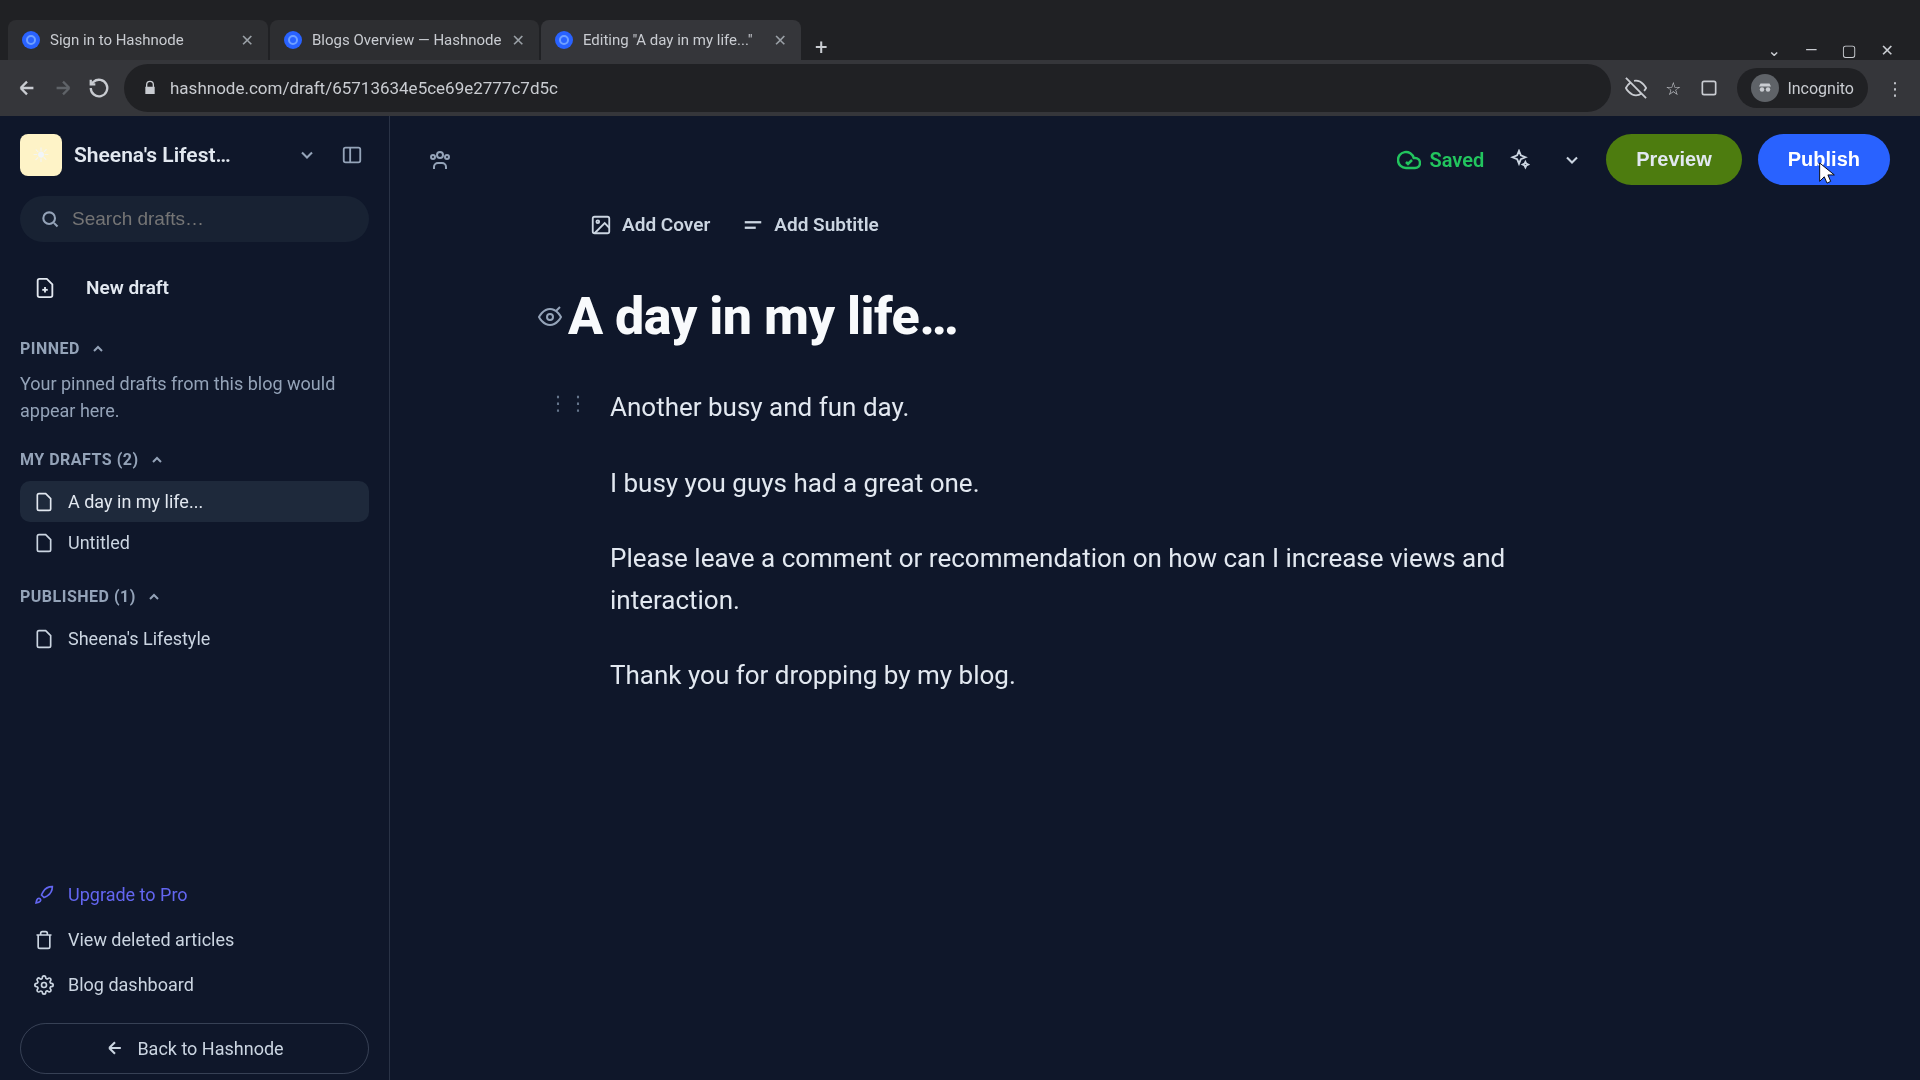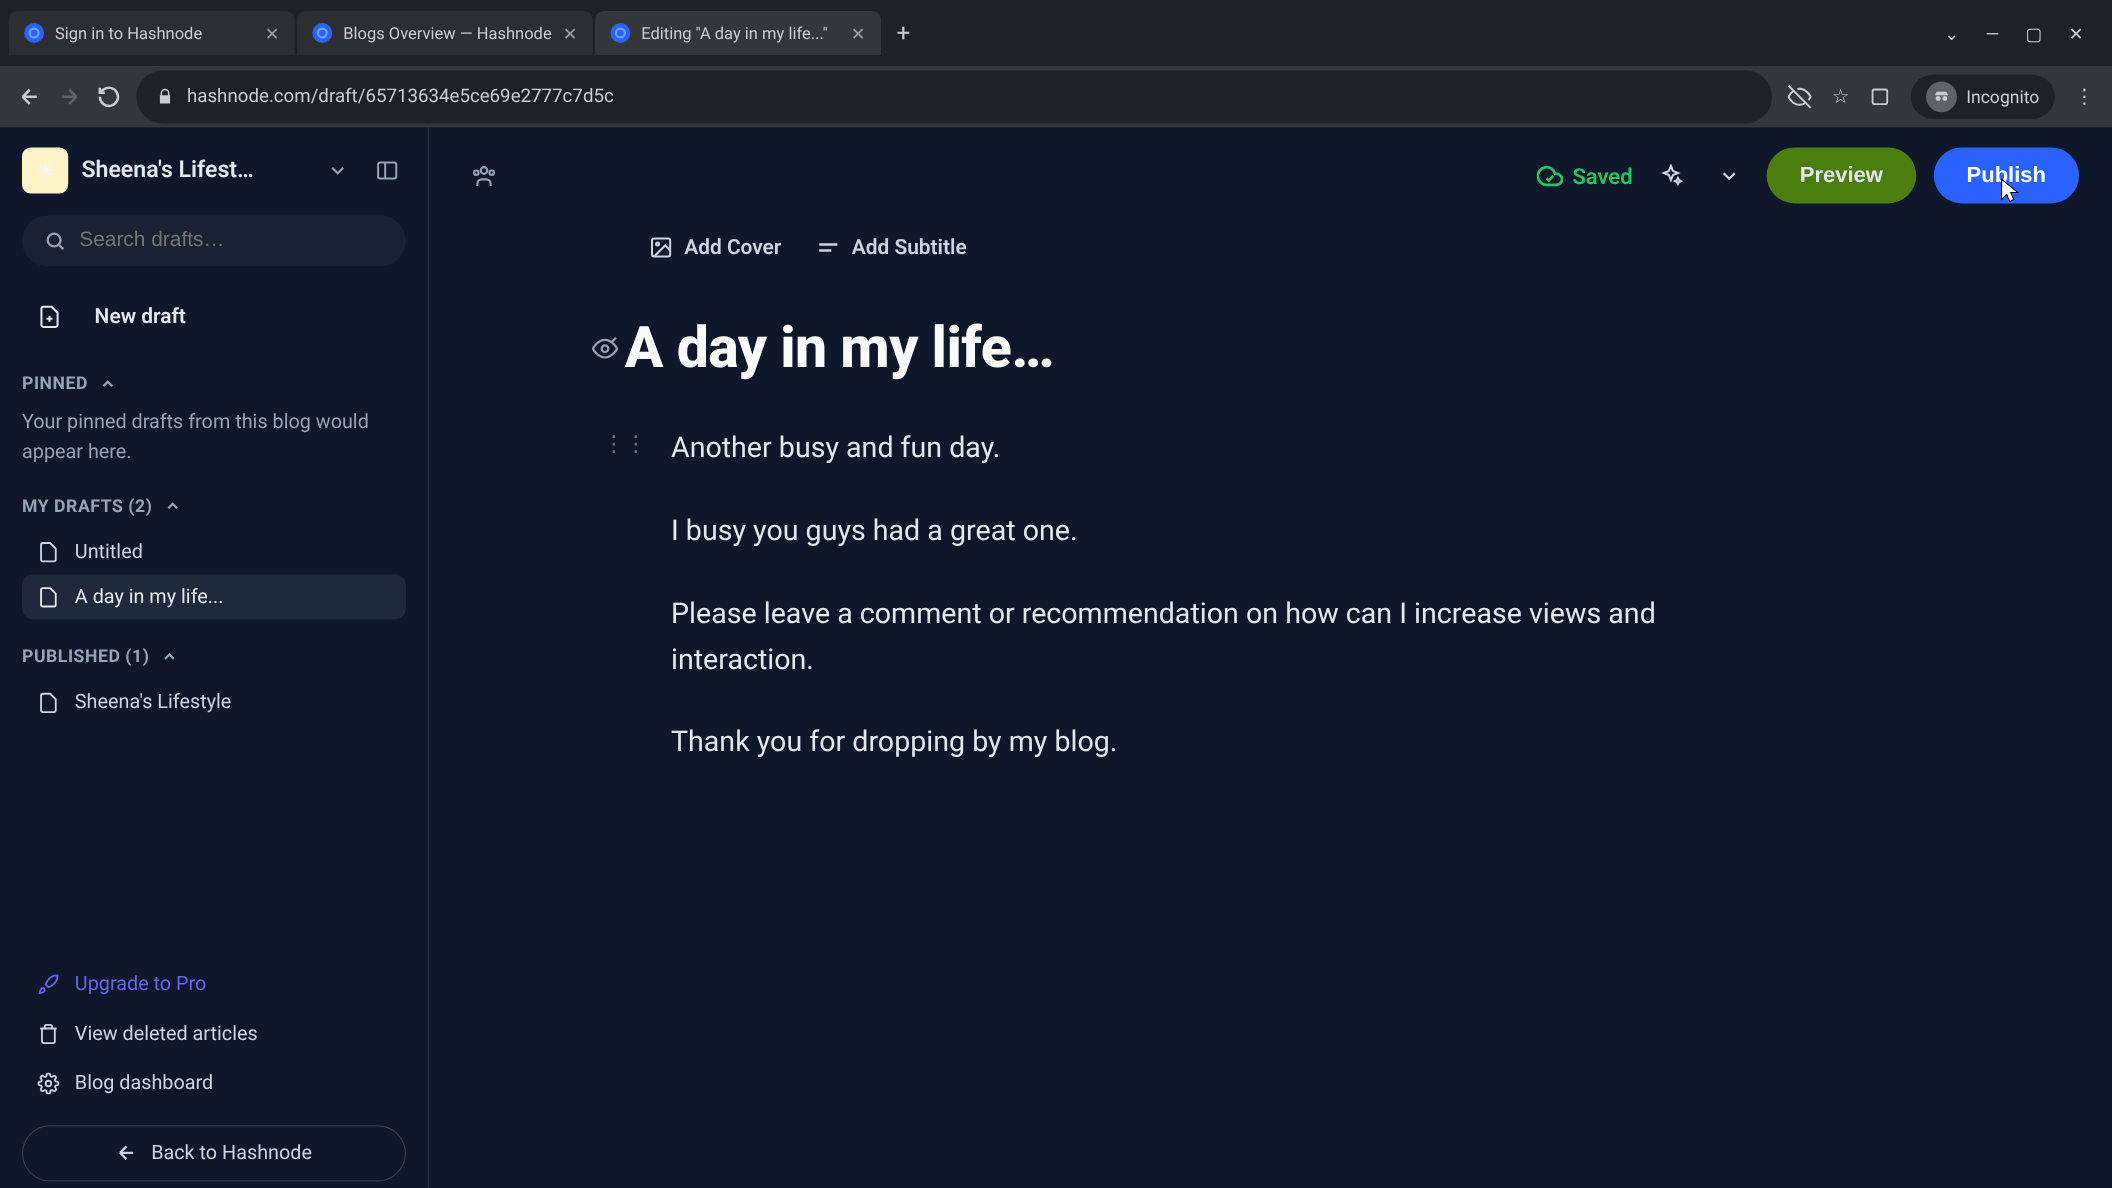--- a/index.html
+++ b/index.html
@@ -5,21 +5,21 @@
 * { margin: 0; padding: 0; box-sizing: border-box; }
 body {
   font-family: -apple-system, BlinkMacSystemFont, "Segoe UI", Roboto, sans-serif;
   background: #0f172a;
   color: #f1f5f9;
   width: 1920px;
   height: 1080px;
   overflow: hidden;
 }
 .browser-chrome { background: #202124; }
-.tab-bar { display: flex; align-items: center; height: 60px; padding: 0 8px; }
+.tab-bar { display: flex; align-items: flex-end; height: 60px; padding: 0 8px; }
 .tab {
   display: flex; align-items: center; gap: 10px;
   background: #2d2e31; height: 40px; padding: 0 14px;
   border-radius: 8px 8px 0 0; margin-right: 2px;
   font-size: 15px; color: #c9ccd1; max-width: 310px; min-width: 260px;
   cursor: pointer;
 }
 .tab.active { background: #35363a; }
 .tab-favicon { width: 18px; height: 18px; background: #2962ff; border-radius: 50%; flex-shrink: 0; position: relative; }
 .tab-favicon::after { content:''; position:absolute; inset:4px; border:2px solid #6fa0ff; border-radius:50%; }
@@ -212,35 +212,35 @@
     <div class="empty-text">Your pinned drafts from this blog would appear here.</div>
 
     <div class="section-header">
       <span>MY DRAFTS (2)</span>
       <span>
         <svg width="16" height="16" viewBox="0 0 24 24" fill="none" stroke="currentColor" stroke-width="3">
             <path d="M18 15l-6-6-6 6"></path>
           </svg>
       </span>
     </div>
-    <div class="draft-item">
+    <div class="draft-item active">
       <span>
         <svg width="20" height="20" viewBox="0 0 24 24" fill="none" stroke="currentColor" stroke-width="2">
             <path d="M14 2H6a2 2 0 0 0-2 2v16a2 2 0 0 0 2 2h12a2 2 0 0 0 2-2V8l-6-6z"></path>
           </svg>
       </span>
-      <span>Untitled</span>
-    </div>
-    <div class="draft-item active">
+      <span>A day in my life...</span>
+    </div>
+    <div class="draft-item">
       <span>
         <svg width="20" height="20" viewBox="0 0 24 24" fill="none" stroke="currentColor" stroke-width="2">
             <path d="M14 2H6a2 2 0 0 0-2 2v16a2 2 0 0 0 2 2h12a2 2 0 0 0 2-2V8l-6-6z"></path>
           </svg>
       </span>
-      <span>A day in my life...</span>
+      <span>Untitled</span>
     </div>
 
     <div class="section-header section-spacer">
       <span>PUBLISHED (1)</span>
       <span>
         <svg width="16" height="16" viewBox="0 0 24 24" fill="none" stroke="currentColor" stroke-width="3">
             <path d="M18 15l-6-6-6 6"></path>
           </svg>
       </span>
     </div>

